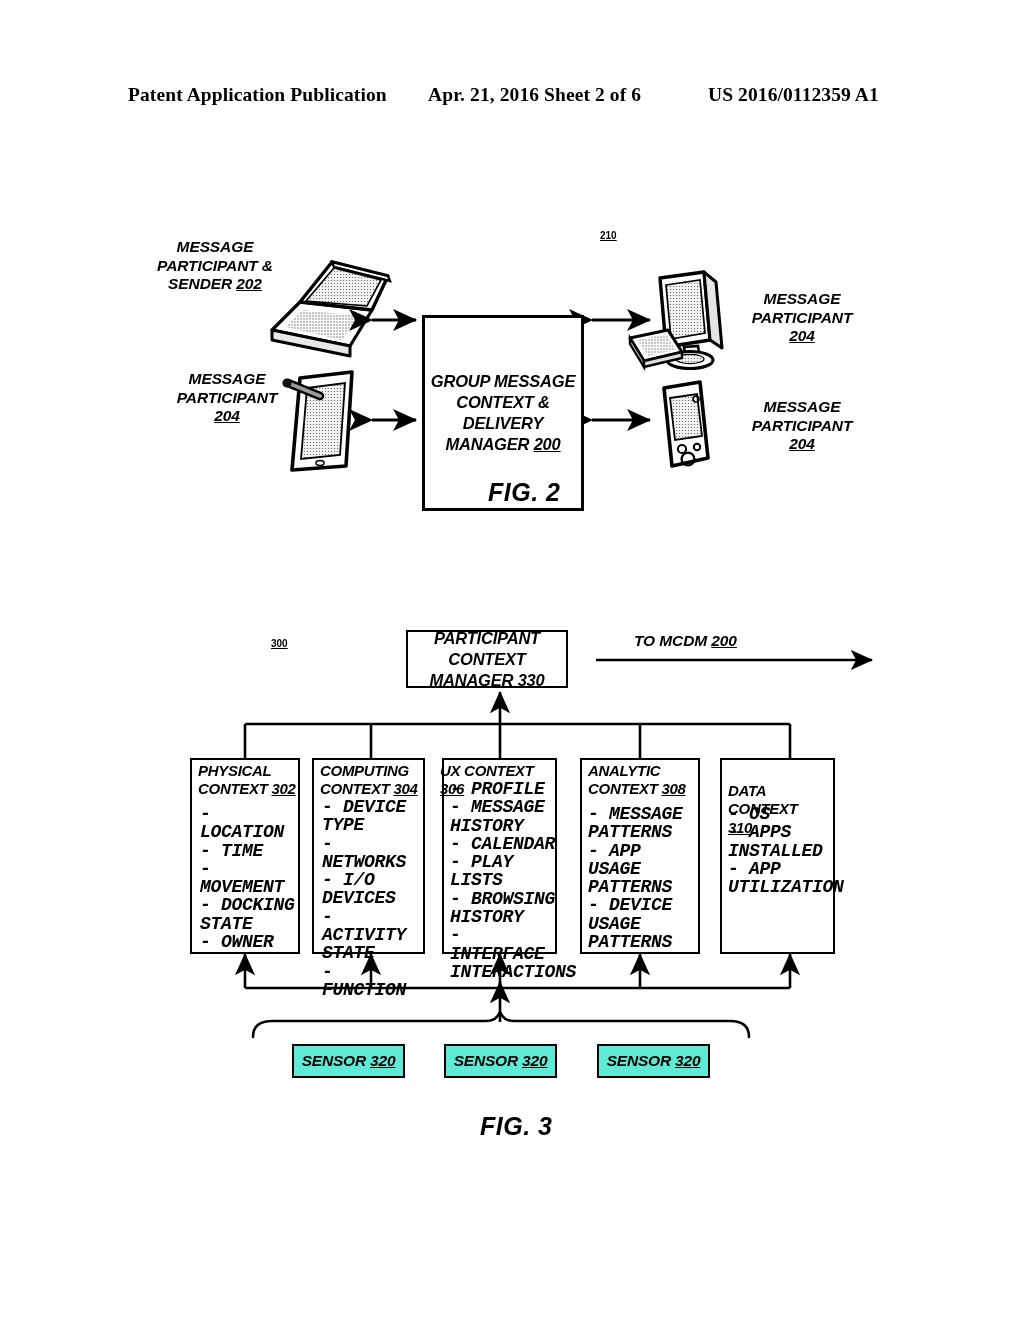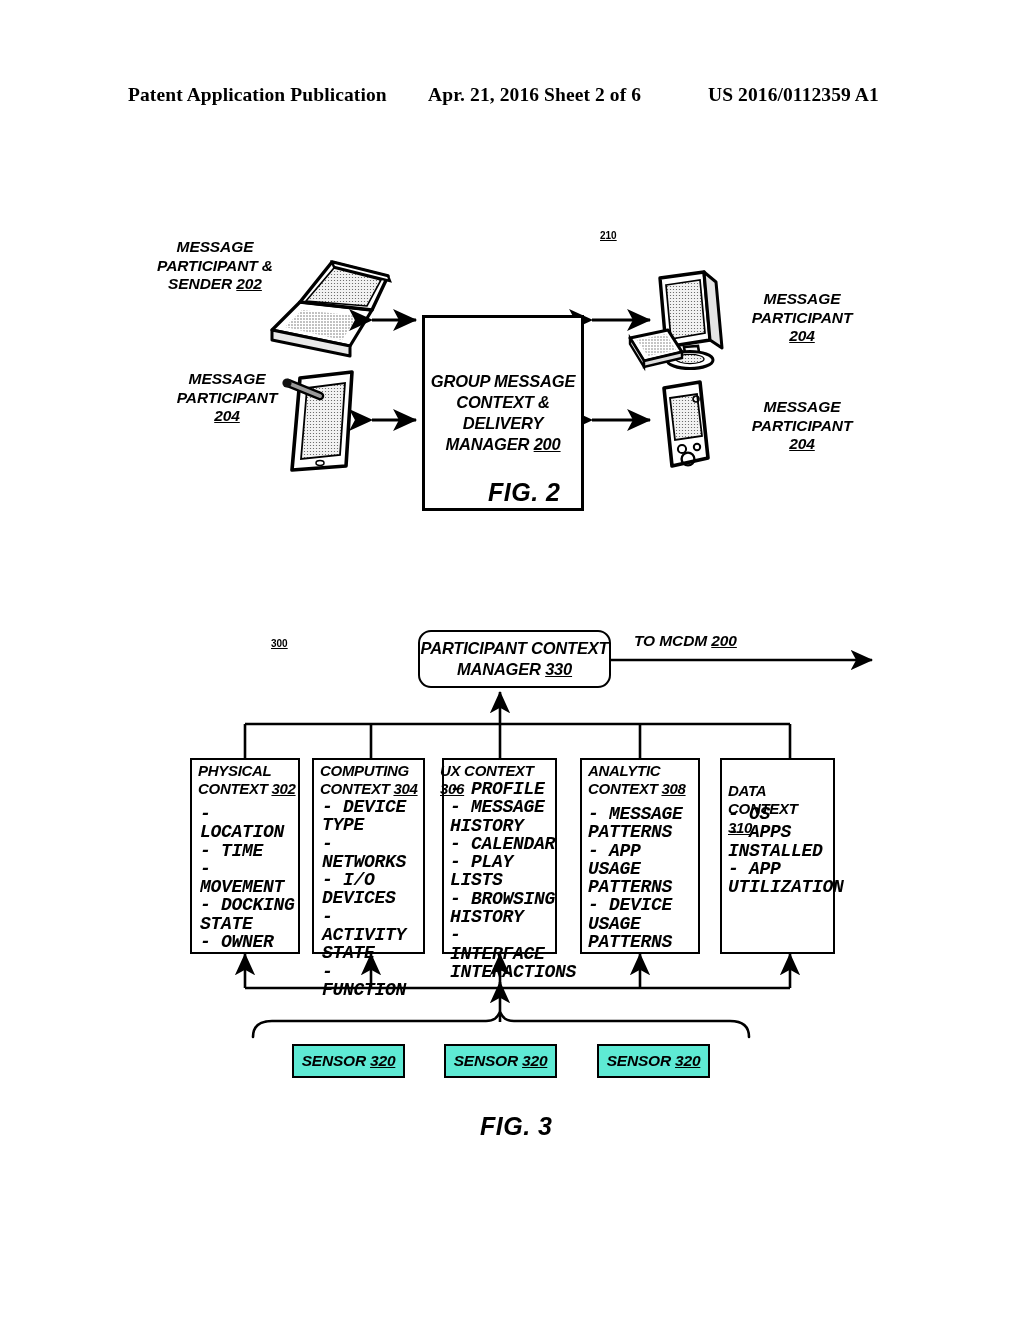--- a/index.html
+++ b/index.html
@@ -306,21 +306,21 @@
                L486 1021
                C494 1021, 497 1018, 500 1012
                C503 1018, 506 1021, 514 1021
                L730 1021
                C740 1021, 749 1024, 749 1037"></path>
     </g>
   </svg>
 
   <span class="ref" style="left:271px; top:638px;">300</span>
 
-  <div class="mgr-box" style="left:418px; top:630px; width:193px; height:58px;border-radius:13px;">
+  <div class="mgr-box" style="left:406px; top:630px; width:162px; height:58px;">
     <span><span>PARTICIPANT CONTEXT
 MANAGER </span><u>330</u></span>
   </div>
 
   <div class="lbl" style="left:634px; top:632px; width:180px; text-align:left;"><span>TO MCDM </span><u>200</u></div>
 
   <div class="ctx-box" style="left:190px; top:758px; width:110px; height:196px;"></div>
   <div class="ctx-head" style="left:198px; top:762px; width:100px;"><span>PHYSICAL
 CONTEXT  </span><u>302</u></div>
   <div class="ctx-list" style="left:200px; top:805px; width:100px;">- LOCATION

